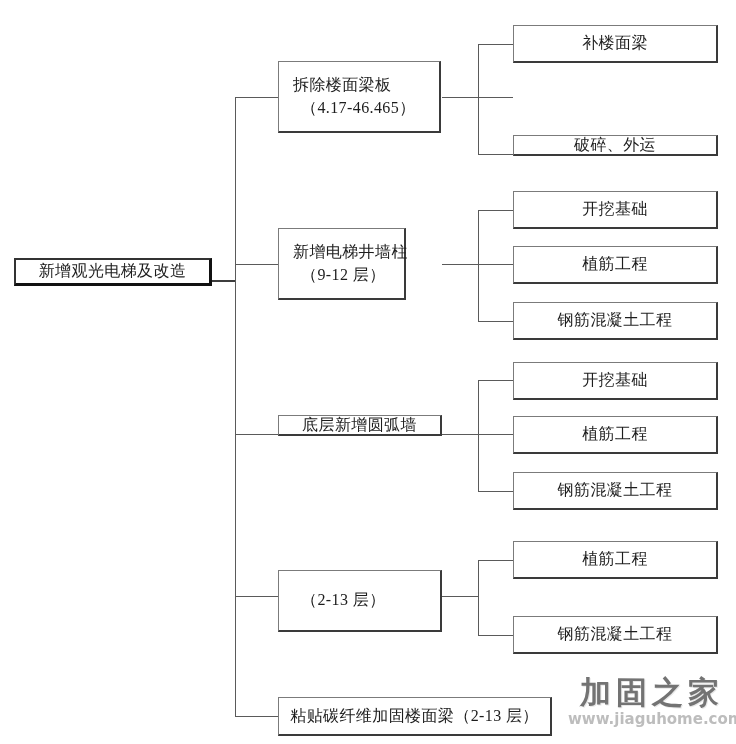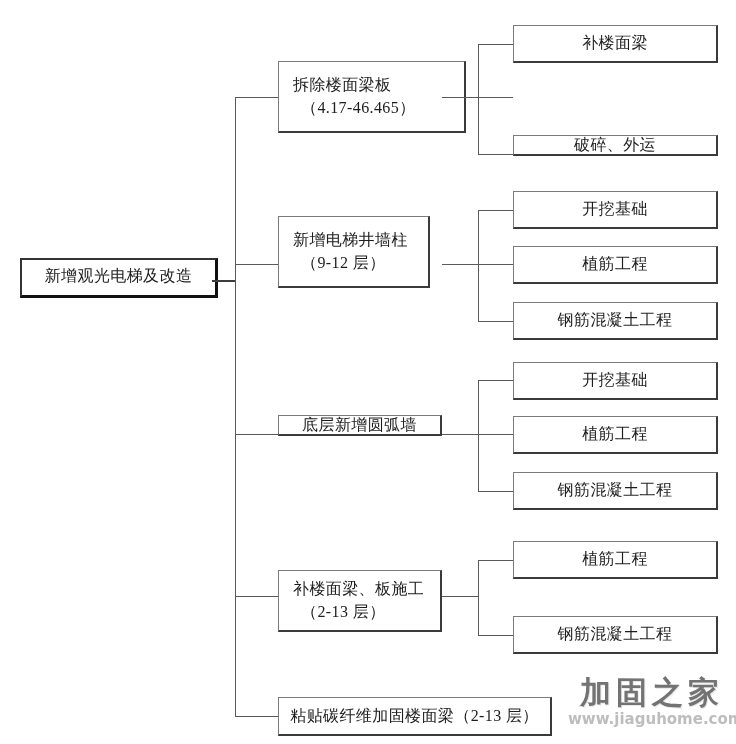--- a/index.html
+++ b/index.html
@@ -81,51 +81,51 @@
     font-weight: 700;
     color: #bdbdbd;
     margin-top: 1px;
   }
 </style>
 </head>
 <body>
 
 <div id="canvas">
 
-  <div class="node root" style="left:20px; top:258px; width:198px; height:40px;font-family:Liberation Mono, monospace;">
+  <div class="node root" style="left:14px; top:258px; width:198px; height:28px;">
     <span>新增观光电梯及改造</span>
   </div>
 
   <div class="conn h thick" style="left:212px; top:280px; width:24px; height:2px;"></div>
 
   <div class="conn v" style="left:235px; top:97px; width:1px; height:620px;"></div>
 
   <div class="conn h" style="left:235px; top:97px; width:43px; height:1px;"></div>
-  <div class="node two-line" style="left:278px; top:61px; width:188px; height:72px;">
+  <div class="node two-line" style="left:278px; top:61px; width:163px; height:72px;">
     <span>拆除楼面梁板</span>
     <span class="ln2">（4.17-46.465）</span>
   </div>
 
   <div class="conn h" style="left:442px; top:97px; width:36px; height:1px;"></div>
   <div class="conn v" style="left:478px; top:44px; width:1px; height:110px;"></div>
 
   <div class="conn h" style="left:478px; top:44px; width:35px; height:1px;"></div>
   <div class="node" style="left:513px; top:25px; width:205px; height:38px;">
     <span>补楼面梁</span>
   </div>
 
   <div class="conn h" style="left:478px; top:97px; width:35px; height:1px;"></div>
 
   <div class="conn h" style="left:478px; top:154px; width:35px; height:1px;"></div>
   <div class="node" style="left:513px; top:135px; width:205px; height:21px;">
     <span>破碎、外运</span>
   </div>
 
   <div class="conn h" style="left:235px; top:264px; width:43px; height:1px;"></div>
-  <div class="node two-line" style="left:278px; top:216px; width:152px; height:72px;">
+  <div class="node two-line" style="left:278px; top:228px; width:128px; height:72px;">
     <span>新增电梯井墙柱</span>
     <span class="ln2">（9-12 层）</span>
   </div>
 
   <div class="conn h" style="left:442px; top:264px; width:36px; height:1px;"></div>
   <div class="conn v" style="left:478px; top:210px; width:1px; height:111px;"></div>
 
   <div class="conn h" style="left:478px; top:210px; width:35px; height:1px;"></div>
   <div class="node" style="left:513px; top:191px; width:205px; height:38px;">
     <span>开挖基础</span>
@@ -159,21 +159,20 @@
     <span>植筋工程</span>
   </div>
 
   <div class="conn h" style="left:478px; top:491px; width:35px; height:1px;"></div>
   <div class="node" style="left:513px; top:472px; width:205px; height:38px;">
     <span>钢筋混凝土工程</span>
   </div>
 
   <div class="conn h" style="left:235px; top:596px; width:43px; height:1px;"></div>
   <div class="node two-line" style="left:278px; top:570px; width:164px; height:62px;">
-    <span>补楼面梁、板施工</span>
     <span class="ln2">（2-13 层）</span>
   </div>
 
   <div class="conn h" style="left:442px; top:596px; width:36px; height:1px;"></div>
   <div class="conn v" style="left:478px; top:560px; width:1px; height:75px;"></div>
 
   <div class="conn h" style="left:478px; top:560px; width:35px; height:1px;"></div>
   <div class="node" style="left:513px; top:541px; width:205px; height:38px;">
     <span>植筋工程</span>
   </div>

